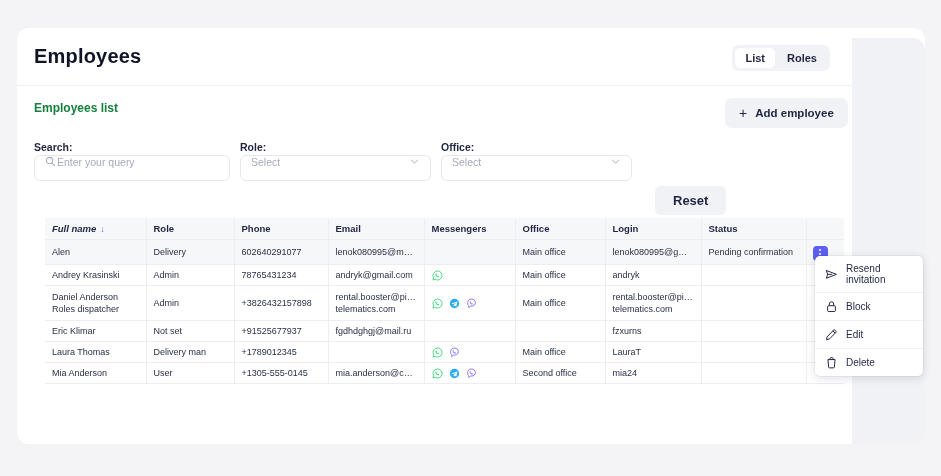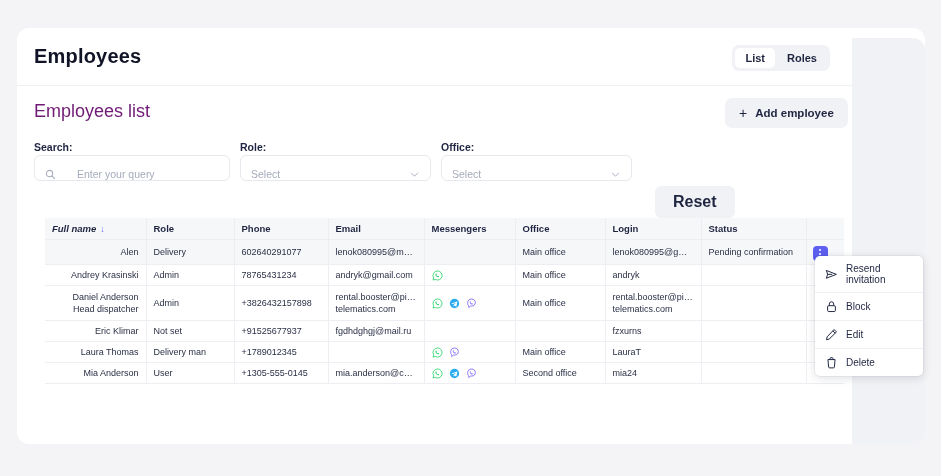--- a/index.html
+++ b/index.html
@@ -41,73 +41,73 @@
     font-size: 11px; font-weight: bold; color: #1f2440;
     padding: 4px 10px; border-radius: 5px; cursor: pointer;
     background: transparent; border: none;
     font-family: "Liberation Sans", sans-serif;
   }
   .seg-btn.active { background: #ffffff; }
 
   
   .sub-title {
     position: absolute; left: 17px; top: 73px;
-    font-size: 18px; font-weight: normal; color: #701a75;
+    font-size: 12px; font-weight: bold; color: #15803d;
   }
   .add-btn {
     position: absolute; left: 708px; top: 70px;
     display: flex; align-items: center; gap: 8px;
     background: #f1f2f5; border: none; border-radius: 7px;
     padding: 8px 14px; cursor: pointer;
     font-family: "Liberation Sans", sans-serif;
     font-size: 11.5px; font-weight: bold; color: #1f2440;
   }
   .plus { font-size: 14px; font-weight: normal; line-height: 1; color: #1f2440; }
 
   
   .filters { position: absolute; left: 17px; top: 113px; }
   .fgroup { position: absolute; }
   .flabel {
     font-size: 10.5px; font-weight: bold; color: #1f2440;
     margin-bottom: 2px; display: block;
   }
   .finput {
     height: 26px; border: 1px solid #e6e8ed; border-radius: 6px;
-    background: #fff; display: flex; align-items: flex-end;
-    padding: 0 10px; gap: 21px;
+    background: #fff; display: flex; align-items: flex-start;
+    padding: 0 10px; gap: 1px;
   }
   .finput .ph { font-size: 10.5px; color: #a6abbb; }
   .chev { margin-left: auto; }
   .reset-btn {
     position: absolute; left: 621px; top: 45px;
     background: #f1f2f5; border: none; border-radius: 6px;
     padding: 7px 18px; cursor: pointer;
     font-family: "Liberation Sans", sans-serif;
-    font-size: 16px; font-weight: bold; color: #1f2440;
+    font-size: 13px; font-weight: bold; color: #1f2440;
   }
 
   
   .tbl-wrap { position: absolute; left: 28px; top: 190px; width: 799px; }
   table { border-collapse: collapse; width: 799px; table-layout: fixed; }
   th {
     background: #f6f7f9; text-align: left;
     font-size: 9.5px; font-weight: bold; color: #1f2440;
     padding: 5px 7px; height: 19px;
     border: 1px solid #eceef2; border-top: none;
   }
   th:first-child { border-left: none; font-style: italic; }
   th:last-child { border-right: none; }
   td {
     font-size: 9px; color: #2a2f45;
     padding: 5px 7px; height: 20px;
     border: 1px solid #eceef2;
     vertical-align: middle;
     overflow: hidden; white-space: nowrap; text-overflow: ellipsis;
   }
-  td:first-child { border-left: none; text-align: right; }
+  td:first-child { border-left: none; }
   td:last-child { border-right: none; }
   tr.highlight td { background: #f6f7f9; }
   td.wrapcell { white-space: normal; line-height: 1.35; }
   .sort-ic { color: #5d5fef; font-size: 9px; margin-left: 4px; }
   .msg-cell { padding: 3px 7px; }
   .msgs { display: flex; align-items: center; gap: 6px; }
   .actions-cell { padding: 3px 6px; text-align: left; }
   .kebab {
     width: 15px; height: 15px; border-radius: 4px; background: #5d5fef;
     display: inline-flex; flex-direction: column; align-items: center;
@@ -249,21 +249,21 @@
                     </svg>
                   </span>
                 </div>
               </td>
               <td>Main office</td>
               <td>andryk</td>
               <td></td>
               <td class="actions-cell"></td>
             </tr>
             <tr>
-              <td class="wrapcell">Daniel Anderson Head dispatcher</td>
+              <td class="wrapcell">Daniel Anderson Roles dispatcher</td>
               <td>Admin</td>
               <td>+3826432157898</td>
               <td class="wrapcell">rental.booster@pilot-telematics.com</td>
               <td class="msg-cell">
                 <div class="msgs">
                   <span style="display: inline-flex;">
                     <svg width="11" height="11" viewBox="0 0 16 16">
                       <path d="M8 1.4a6.6 6.6 0 0 0-5.6 10l-.9 3.2 3.3-.86A6.6 6.6 0 1 0 8 1.4z" fill="none" stroke="#25d366" stroke-width="1.2" stroke-linejoin="round"></path>
                       <path d="M5.6 5.2c.3-.1.6 0 .8.3l.5.9c.1.2 0 .4-.1.5l-.3.3c0 .6 1 1.7 1.7 1.8l.3-.3c.2-.1.4-.2.6-.1l.9.4c.3.2.4.4.3.7-.2.7-1 1.1-1.7.9C7 10.1 5.3 8.5 5 7c-.2-.8.1-1.6.6-1.8z" fill="#25d366"></path>
                     </svg>

